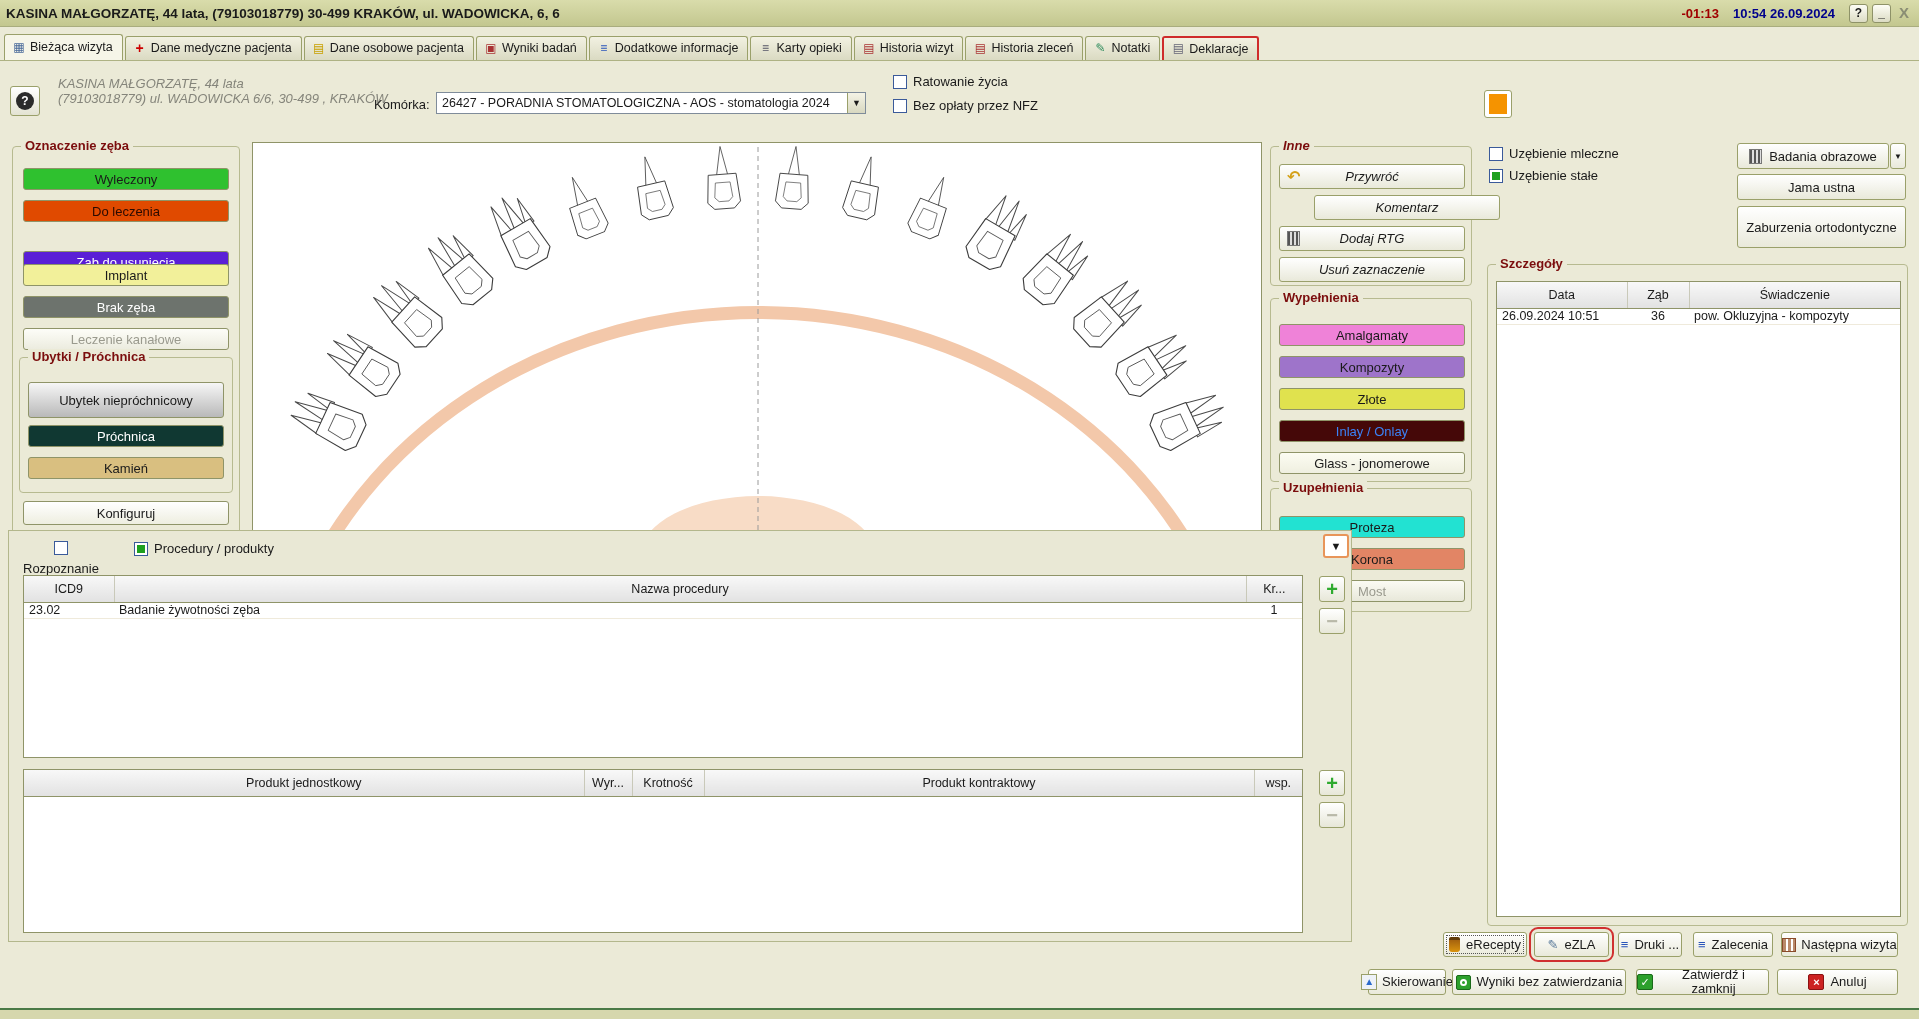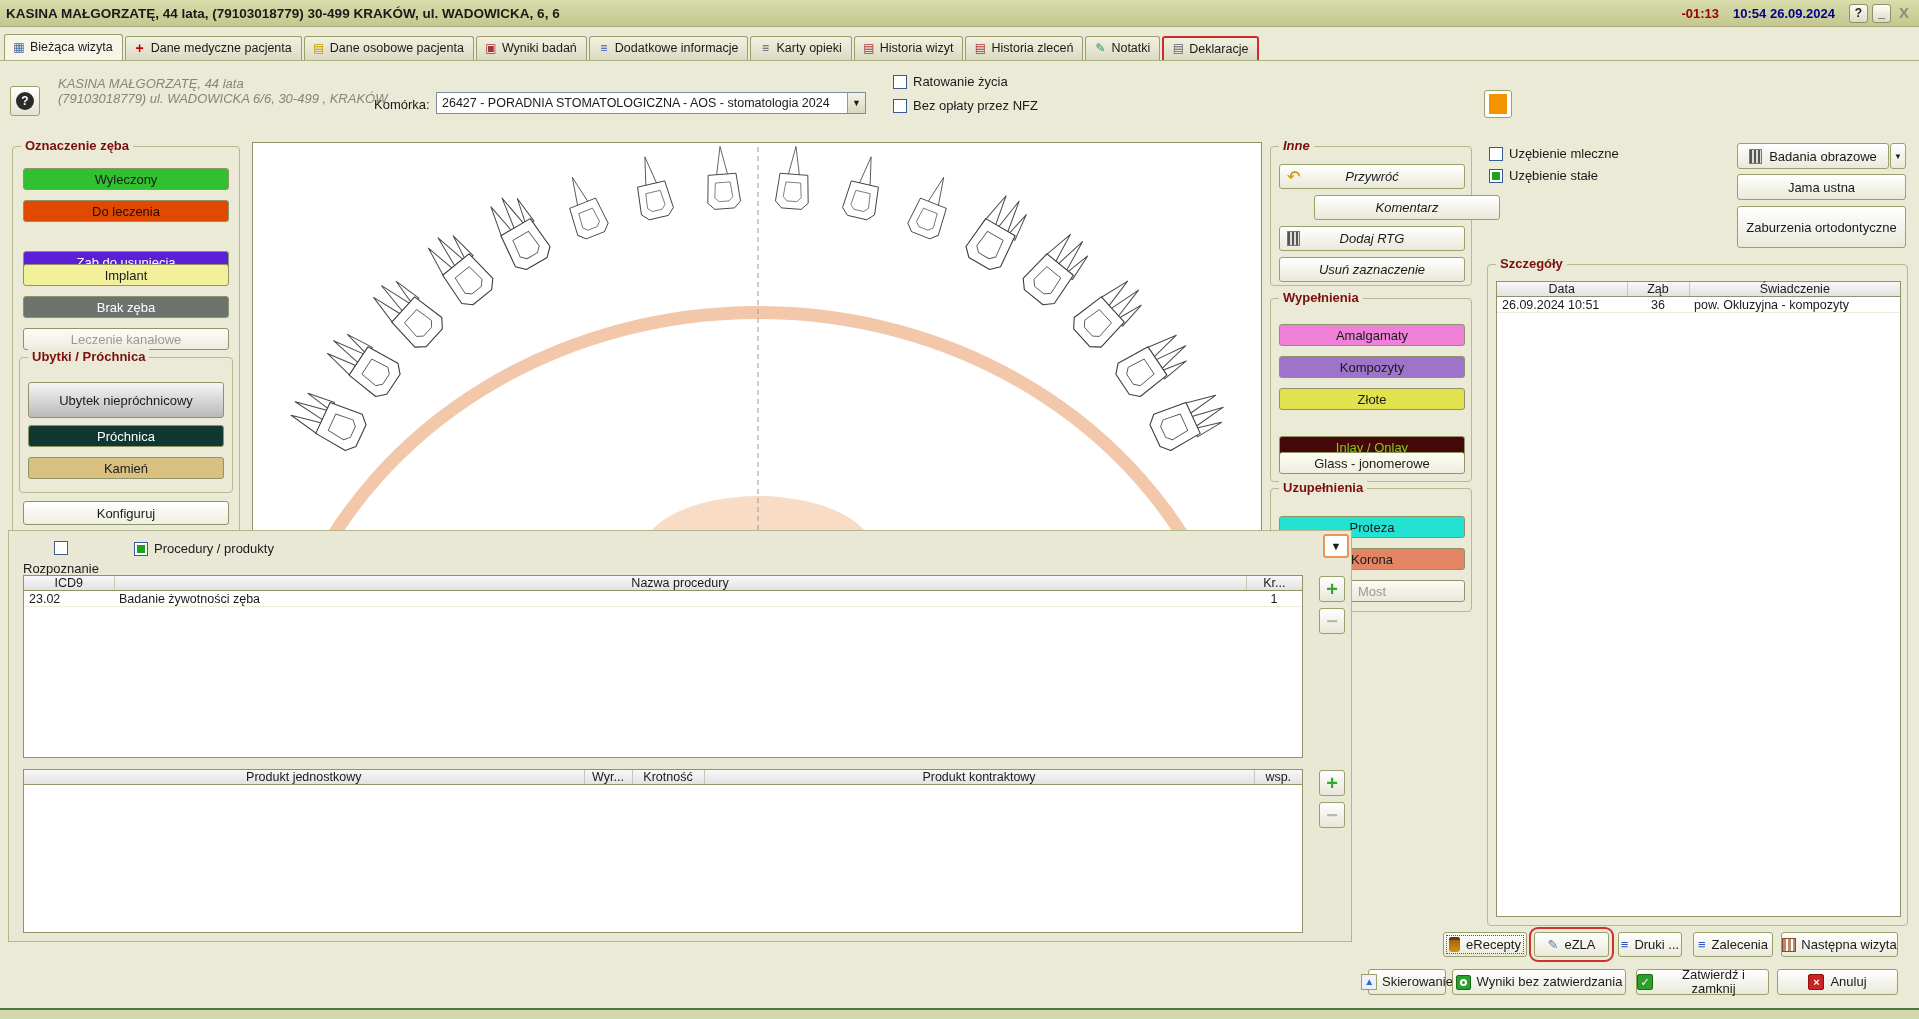--- a/index.html
+++ b/index.html
@@ -75,21 +75,21 @@
 
   
   .overlay { position:absolute; left:8px; top:530px; width:1344px; height:412px;
     background:#e9e8d5; border:1px solid #b3b78c; }
   .chev-btn { position:absolute; left:1314px; top:3px; width:26px; height:24px; background:#fff;
     border:2px solid #e8955a; border-radius:3px; display:flex; align-items:center; justify-content:center;
     font-size:11px; font-weight:bold; }
   .dtable { position:absolute; background:#fff; border:1px solid #8f9468; }
   .dtable table { width:100%; border-collapse:collapse; table-layout:fixed; }
   .dtable th { background:linear-gradient(#f8f8f8,#e2e2e2); border-bottom:1px solid #8f9468;
-    border-right:1px solid #c9c9b9; font-weight:normal; font-size:12.5px; height:14px; padding:0 4px; }
+    border-right:1px solid #c9c9b9; font-weight:normal; font-size:12.5px; height:26px; padding:0 4px; }
   .dtable td { font-size:12.5px; height:16px; padding:0 5px; border-bottom:1px solid #efeadb; }
 
   
   .r-btn { position:absolute; background:linear-gradient(#ffffff,#e9e9da); border:1px solid #9aa06a;
     border-radius:3px; display:flex; align-items:center; justify-content:center; font-size:13px; line-height:15px; }
   .film-icon { width:13px; height:15px; background:repeating-linear-gradient(90deg,#555 0 2px,#ddd 2px 4px);
     border:1px solid #777; margin-right:7px; flex:0 0 auto; }
 
   
   .f-icon-box { width:16px; height:16px; border-radius:2px; display:flex; align-items:center;
@@ -307,21 +307,21 @@
     <div class="btn" style="left:8px; top:110px; width:186px; height:25px;">
       <span>Usuń zaznaczenie</span>
     </div>
   </div>
 
   <div class="groupbox" style="left:1270px; top:298px; width:202px; height:184px;">
     <span class="legend">Wypełnienia</span>
     <div class="tool" style="left:8px; top:25px; width:186px; background:#ef82d8;">Amalgamaty</div>
     <div class="tool" style="left:8px; top:57px; width:186px; background:#9e74ca;">Kompozyty</div>
     <div class="tool" style="left:8px; top:89px; width:186px; background:#e0e24e;">Złote</div>
-    <div class="tool" style="left:8px; top:121px; width:186px; background:#450808; color:#84cc16;margin-top:16px;">Inlay / Onlay</div>
+    <div class="tool" style="left:8px; top:121px; width:186px; background:#450808; color:#3b82f6;">Inlay / Onlay</div>
     <div class="tool" style="left:8px; top:153px; width:186px; background:linear-gradient(#fcfcf2,#efefe0);">Glass - jonomerowe</div>
   </div>
 
   <div class="groupbox" style="left:1270px; top:488px; width:202px; height:124px;">
     <span class="legend">Uzupełnienia</span>
     <div class="tool" style="left:8px; top:27px; width:186px; background:#22e2d2;">Proteza</div>
     <div class="tool" style="left:8px; top:59px; width:186px; background:#e28565;">Korona</div>
     <div class="tool" style="left:8px; top:91px; width:186px; background:linear-gradient(#fbfbf3,#e8e8da); color:#9a9a8e;">Most</div>
   </div>
 

